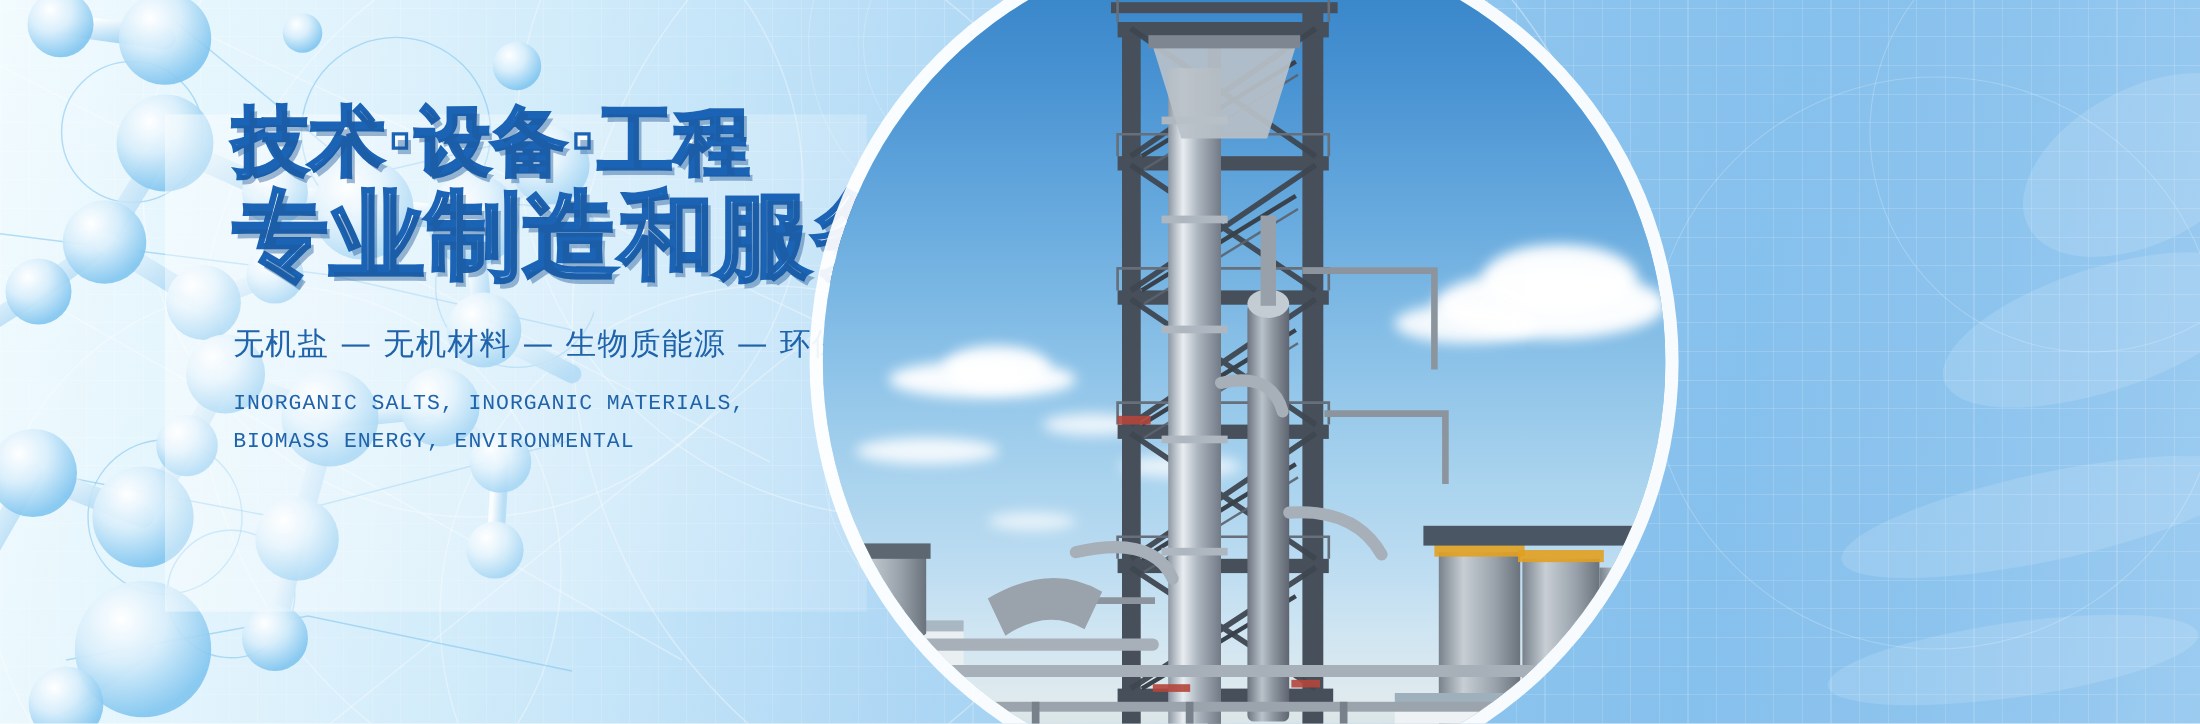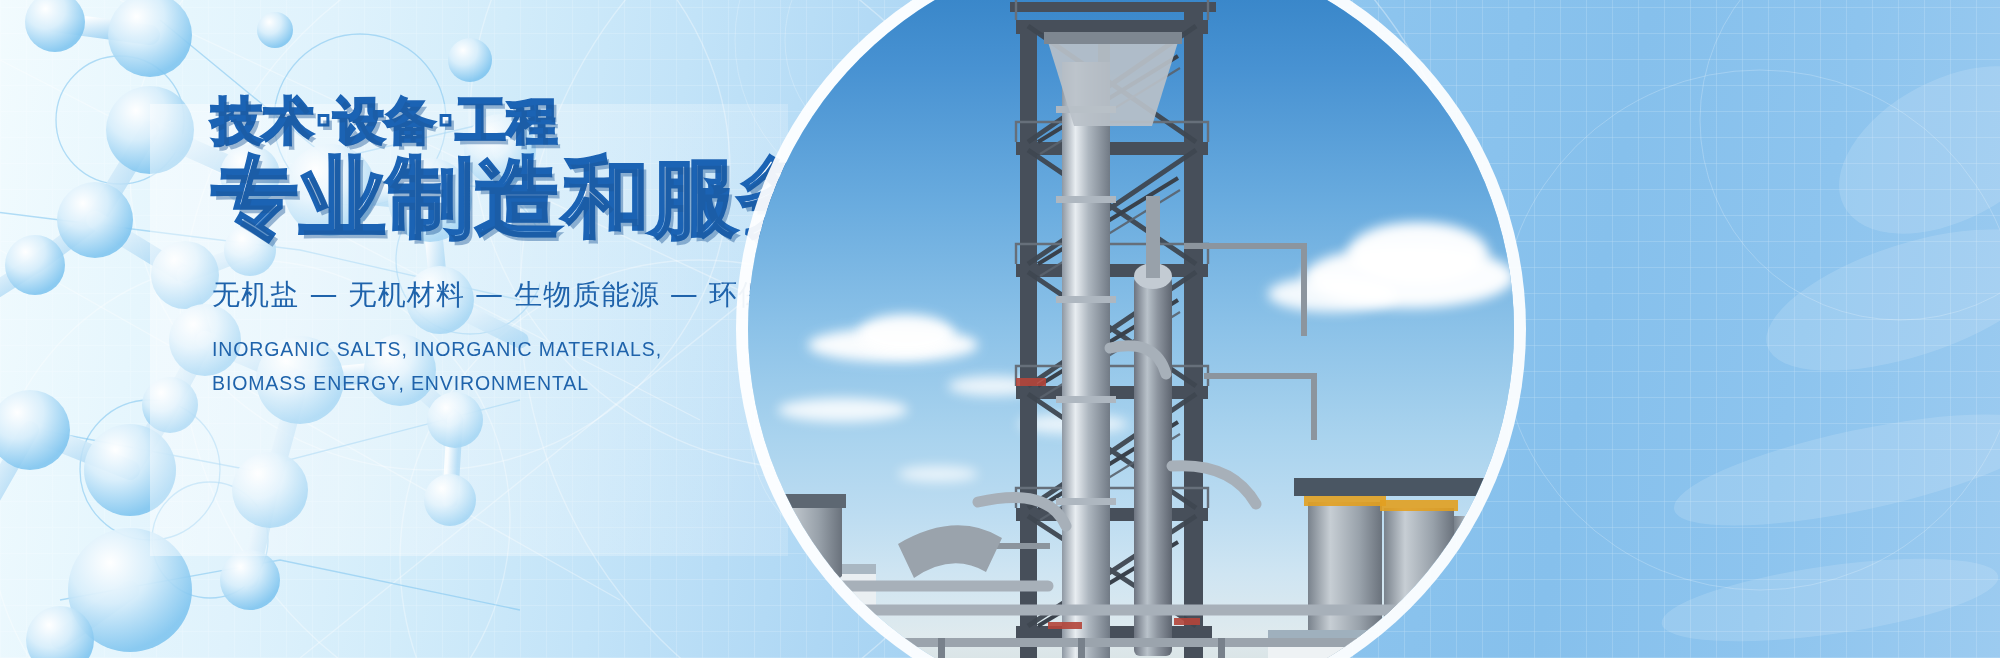--- a/index.html
+++ b/index.html
@@ -43,31 +43,31 @@
     letter-spacing:.02em;
     line-height:1.0;
     color:transparent;
     background:linear-gradient(180deg,#ffffff 0%,#ffffff 40%,#e3f1fc 58%,#a8cdf0 80%,#7fb4e8 100%);
     -webkit-background-clip:text; background-clip:text;
     -webkit-text-stroke:3px #1b63b4;
     paint-order:stroke fill;
     text-shadow:4px 5px 0 rgba(28,86,150,.42);
     white-space:nowrap;
   }
-  .headline.l1{ font-size:50px; }
+  .headline.l1{ font-size:68px; }
   .headline.l2{ font-size:86px; margin-top:8px; }
 
   .sub-cn{
     margin-top:36px;
     font-family:"DejaVu Sans","Liberation Sans",sans-serif;
     font-size:28px; color:#1f63ab; letter-spacing:.04em; white-space:nowrap;
   }
   .sub-en{
     margin-top:18px;
-    font-family:Liberation Sans, sans-serif;
+    font-family:Liberation Mono, monospace;
     font-size:19.5px; color:#1f63ab; letter-spacing:.045em; line-height:1.75;
     max-width:530px;
   }
 
   
   .photo-ring{
     position:absolute; left:748px; top:-54px; width:766px; height:766px;
     border-radius:50%;
     box-shadow:0 0 0 12px rgba(255,255,255,.93);
     overflow:hidden;

